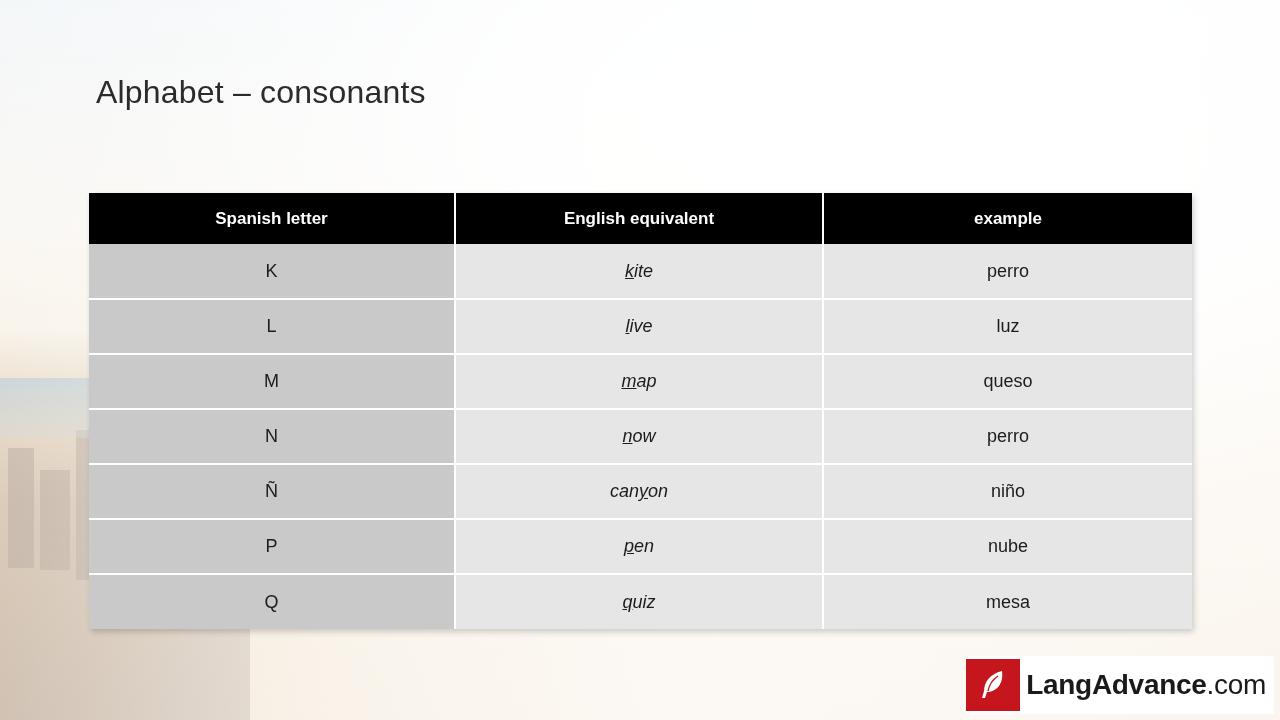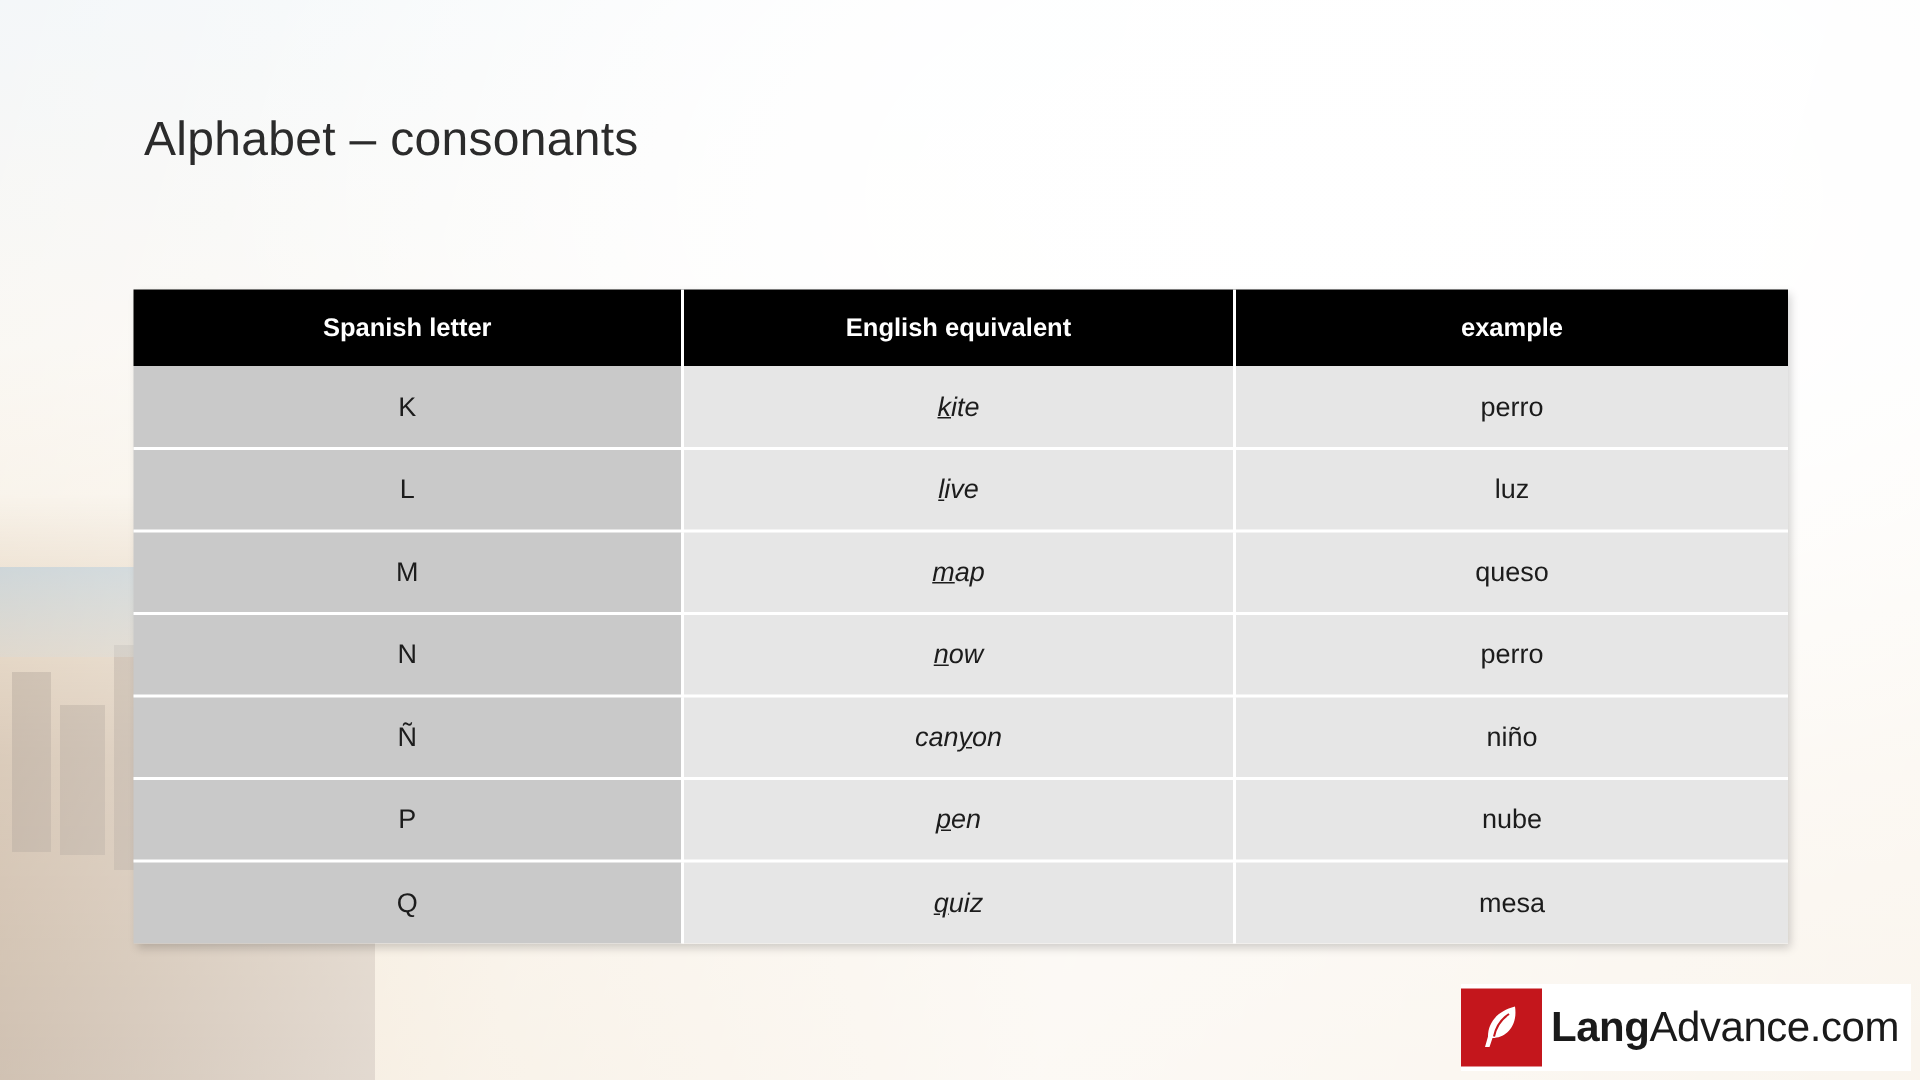--- a/index.html
+++ b/index.html
@@ -134,21 +134,21 @@
     align-items: center;
     justify-content: center;
   }
   .logo-text {
     font-size: 28px;
     color: #1a1a1a;
     letter-spacing: -0.3px;
     white-space: nowrap;
   }
   .logo-text b { font-weight: bold; margin-top: 16px; }
-  .logo-text .adv { font-weight: normal; }
+  .logo-text .adv { font-weight: bold; }
 </style>
 </head>
 <body>
 
 <div id="slide">
 
   <div class="bg-sky"></div>
   <div class="bg-city-left">
     <div class="bld" style="left:8px; top:118px; width:26px; height:120px;"></div>
     <div class="bld" style="left:40px; top:140px; width:30px; height:100px;"></div>

